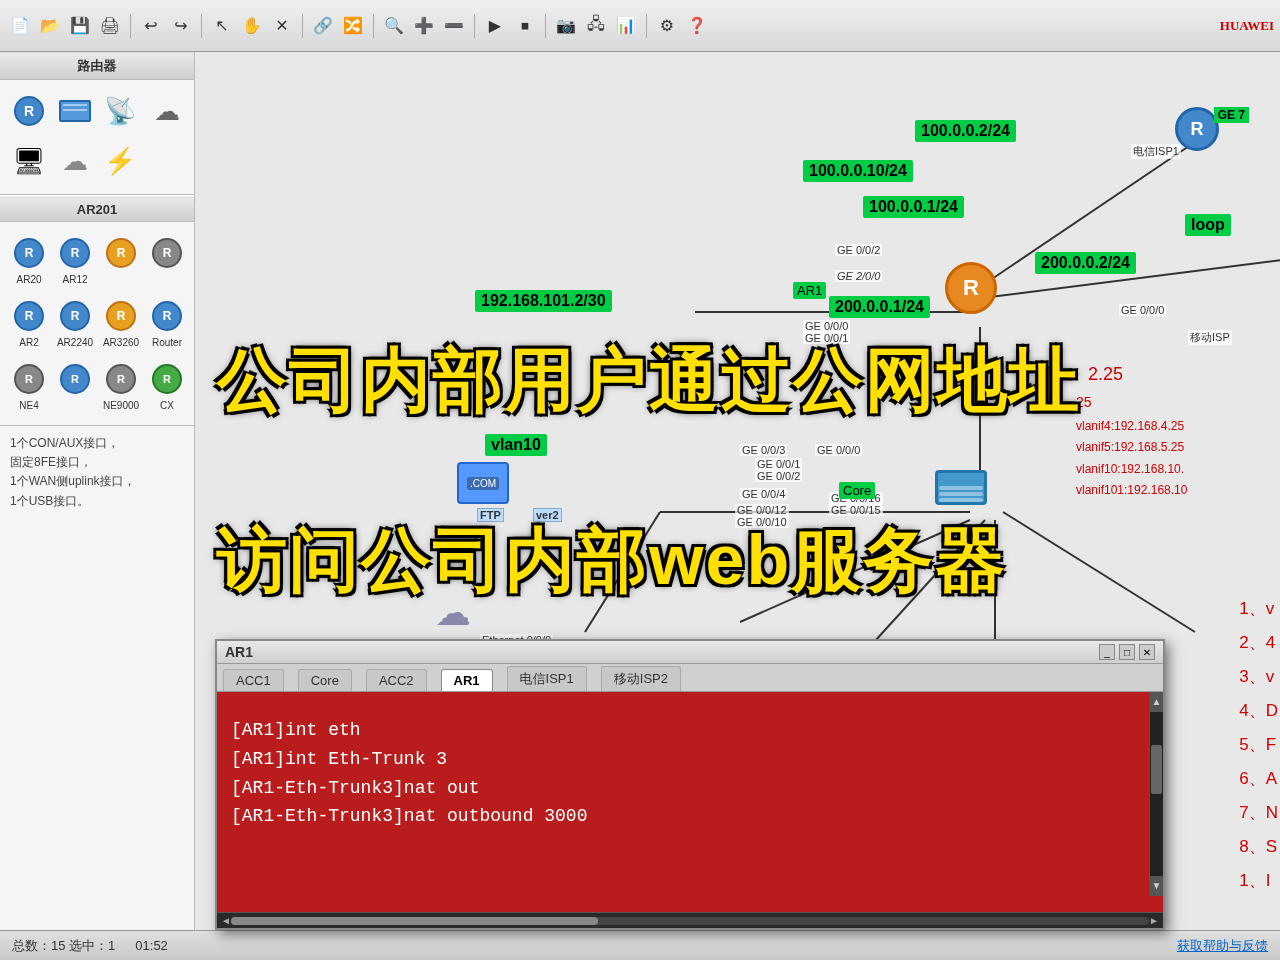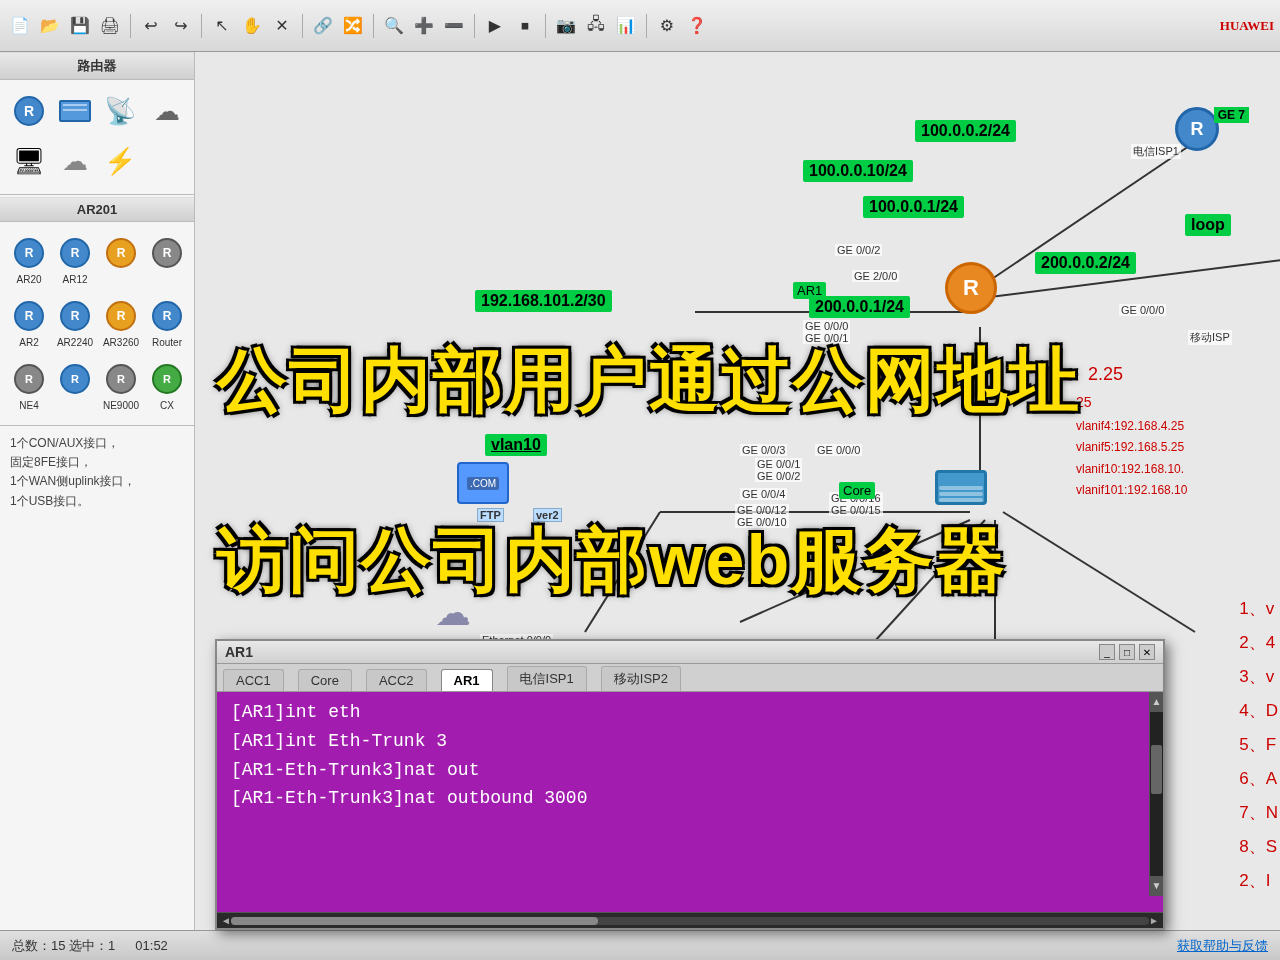--- a/index.html
+++ b/index.html
@@ -133,22 +133,22 @@
       display: flex; align-items: flex-end; padding: 2px 6px 0 6px; gap: 14px;
     }
     .terminal-tab {
       padding: 3px 12px; font-size: 13px; cursor: pointer; border: 1px solid #aaa;
       border-bottom: none; border-radius: 3px 3px 0 0; background: #c8c8c8; color: #333;
     }
     .terminal-tab.active {
       background: #fff; font-weight: bold; color: #000; border-color: #888;
     }
     .terminal-body {
-      background: #a21caf; color: #fff; font-family: 'Courier New', monospace; font-size: 18px;
-      padding: 6px 14px; min-height: 220px; line-height: 1.6;
+      background: #b91c1c; color: #fff; font-family: 'Courier New', monospace; font-size: 18px;
+      padding: 24px 14px; min-height: 220px; line-height: 1.6;
     }
     .terminal-bottom-scroll {
       background: #2a2a2a; border-top: 1px solid #555; height: 16px; display: flex; align-items: center;
       padding: 0 4px;
     }
     .terminal-scroll-track {
       flex: 1; height: 8px; background: #444; border-radius: 4px;
     }
     .terminal-scroll-thumb {
       width: 40%; height: 8px; background: #888; border-radius: 4px;
@@ -353,26 +353,26 @@
       <line x1="808" y1="460" x2="1000" y2="580" stroke="#333" stroke-width="2"></line>
 
       <line x1="465" y1="460" x2="390" y2="580" stroke="#333" stroke-width="2"></line>
     </svg>
 
     <div class="net-label" style="left:720px;top:68px;">100.0.0.2/24</div>
     <div class="net-label" style="left:608px;top:108px;">100.0.0.10/24</div>
     <div class="net-label" style="left:668px;top:144px;">100.0.0.1/24</div>
     <div class="net-label" style="left:280px;top:238px;">192.168.101.2/30</div>
     <div class="net-label" style="left:840px;top:200px;">200.0.0.2/24</div>
-    <div class="net-label" style="left:614px;top:244px;">200.0.0.1/24</div>
-    <div class="net-label" style="left:290px;top:382px;text-decoration:underline;">vlan10</div>
+    <div class="net-label" style="left:634px;top:244px;">200.0.0.1/24</div>
+    <div class="net-label" style="left:290px;top:382px;">vlan10</div>
     <div class="net-label" style="left:990px;top:162px;">loop</div>
 
     <div class="intf-label" style="left:640px;top:192px;">GE 0/0/2</div>
-    <div class="intf-label" style="left:657px;top:218px;">GE 2/0/0</div>
+    <div class="intf-label" style="left:640px;top:218px;font-style:italic;">GE 2/0/0</div>
     <div class="intf-label" style="left:608px;top:268px;">GE 0/0/0</div>
     <div class="intf-label" style="left:608px;top:280px;">GE 0/0/1</div>
     <div class="intf-label" style="left:545px;top:392px;">GE 0/0/3</div>
     <div class="intf-label" style="left:560px;top:406px;">GE 0/0/1</div>
     <div class="intf-label" style="left:560px;top:418px;">GE 0/0/2</div>
     <div class="intf-label" style="left:545px;top:436px;">GE 0/0/4</div>
     <div class="intf-label" style="left:540px;top:452px;">GE 0/0/12</div>
     <div class="intf-label" style="left:540px;top:464px;">GE 0/0/10</div>
     <div class="intf-label" style="left:620px;top:392px;">GE 0/0/0</div>
     <div class="intf-label" style="left:634px;top:440px;">GE 0/0/16</div>
@@ -438,21 +438,21 @@
 
     <div style="position:absolute;right:2px;top:540px;font-size:17px;color:#cc0000;line-height:2;z-index:6;">
       <div>1、v</div>
       <div>2、4</div>
       <div>3、v</div>
       <div>4、D</div>
       <div>5、F</div>
       <div>6、A</div>
       <div>7、N</div>
       <div>8、S</div>
-      <div>2、I</div>
+      <div>1、I</div>
     </div>
 
   </div>
 
 </div>
 
 <div id="terminal-window">
   <div class="terminal-titlebar">
     <span>AR1</span>
     <span style="margin-left:auto;display:flex;gap:4px;">

